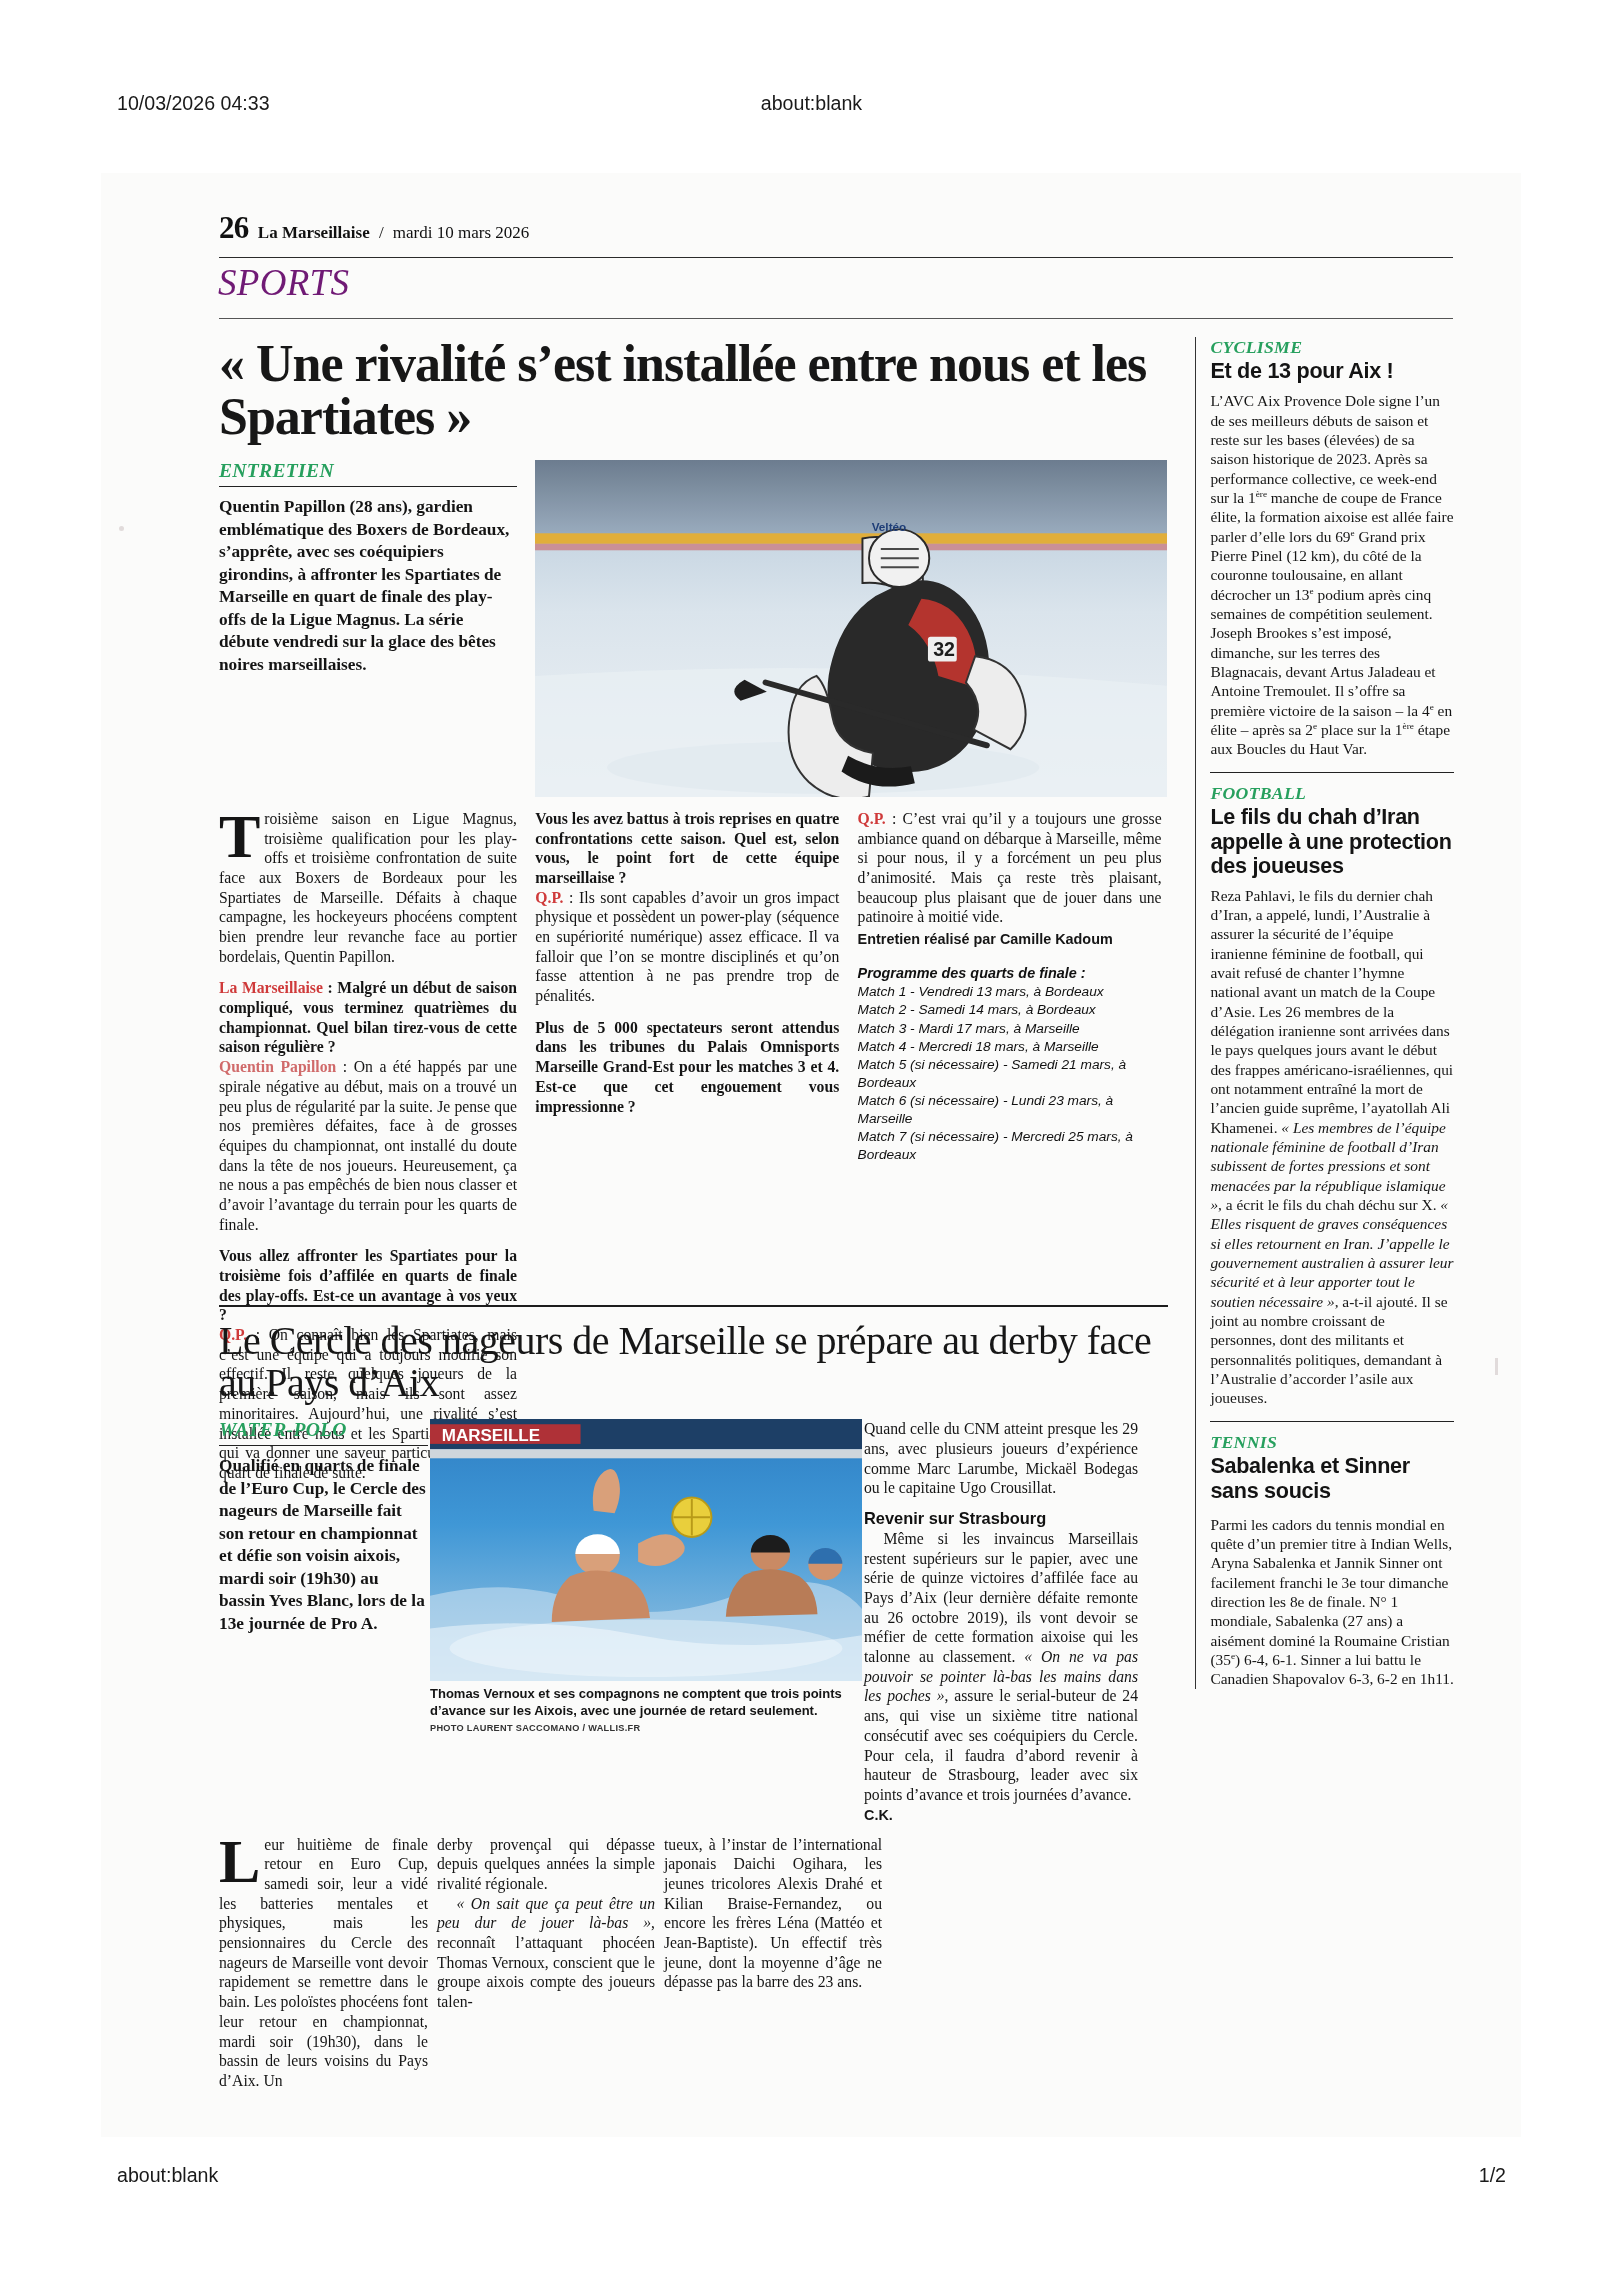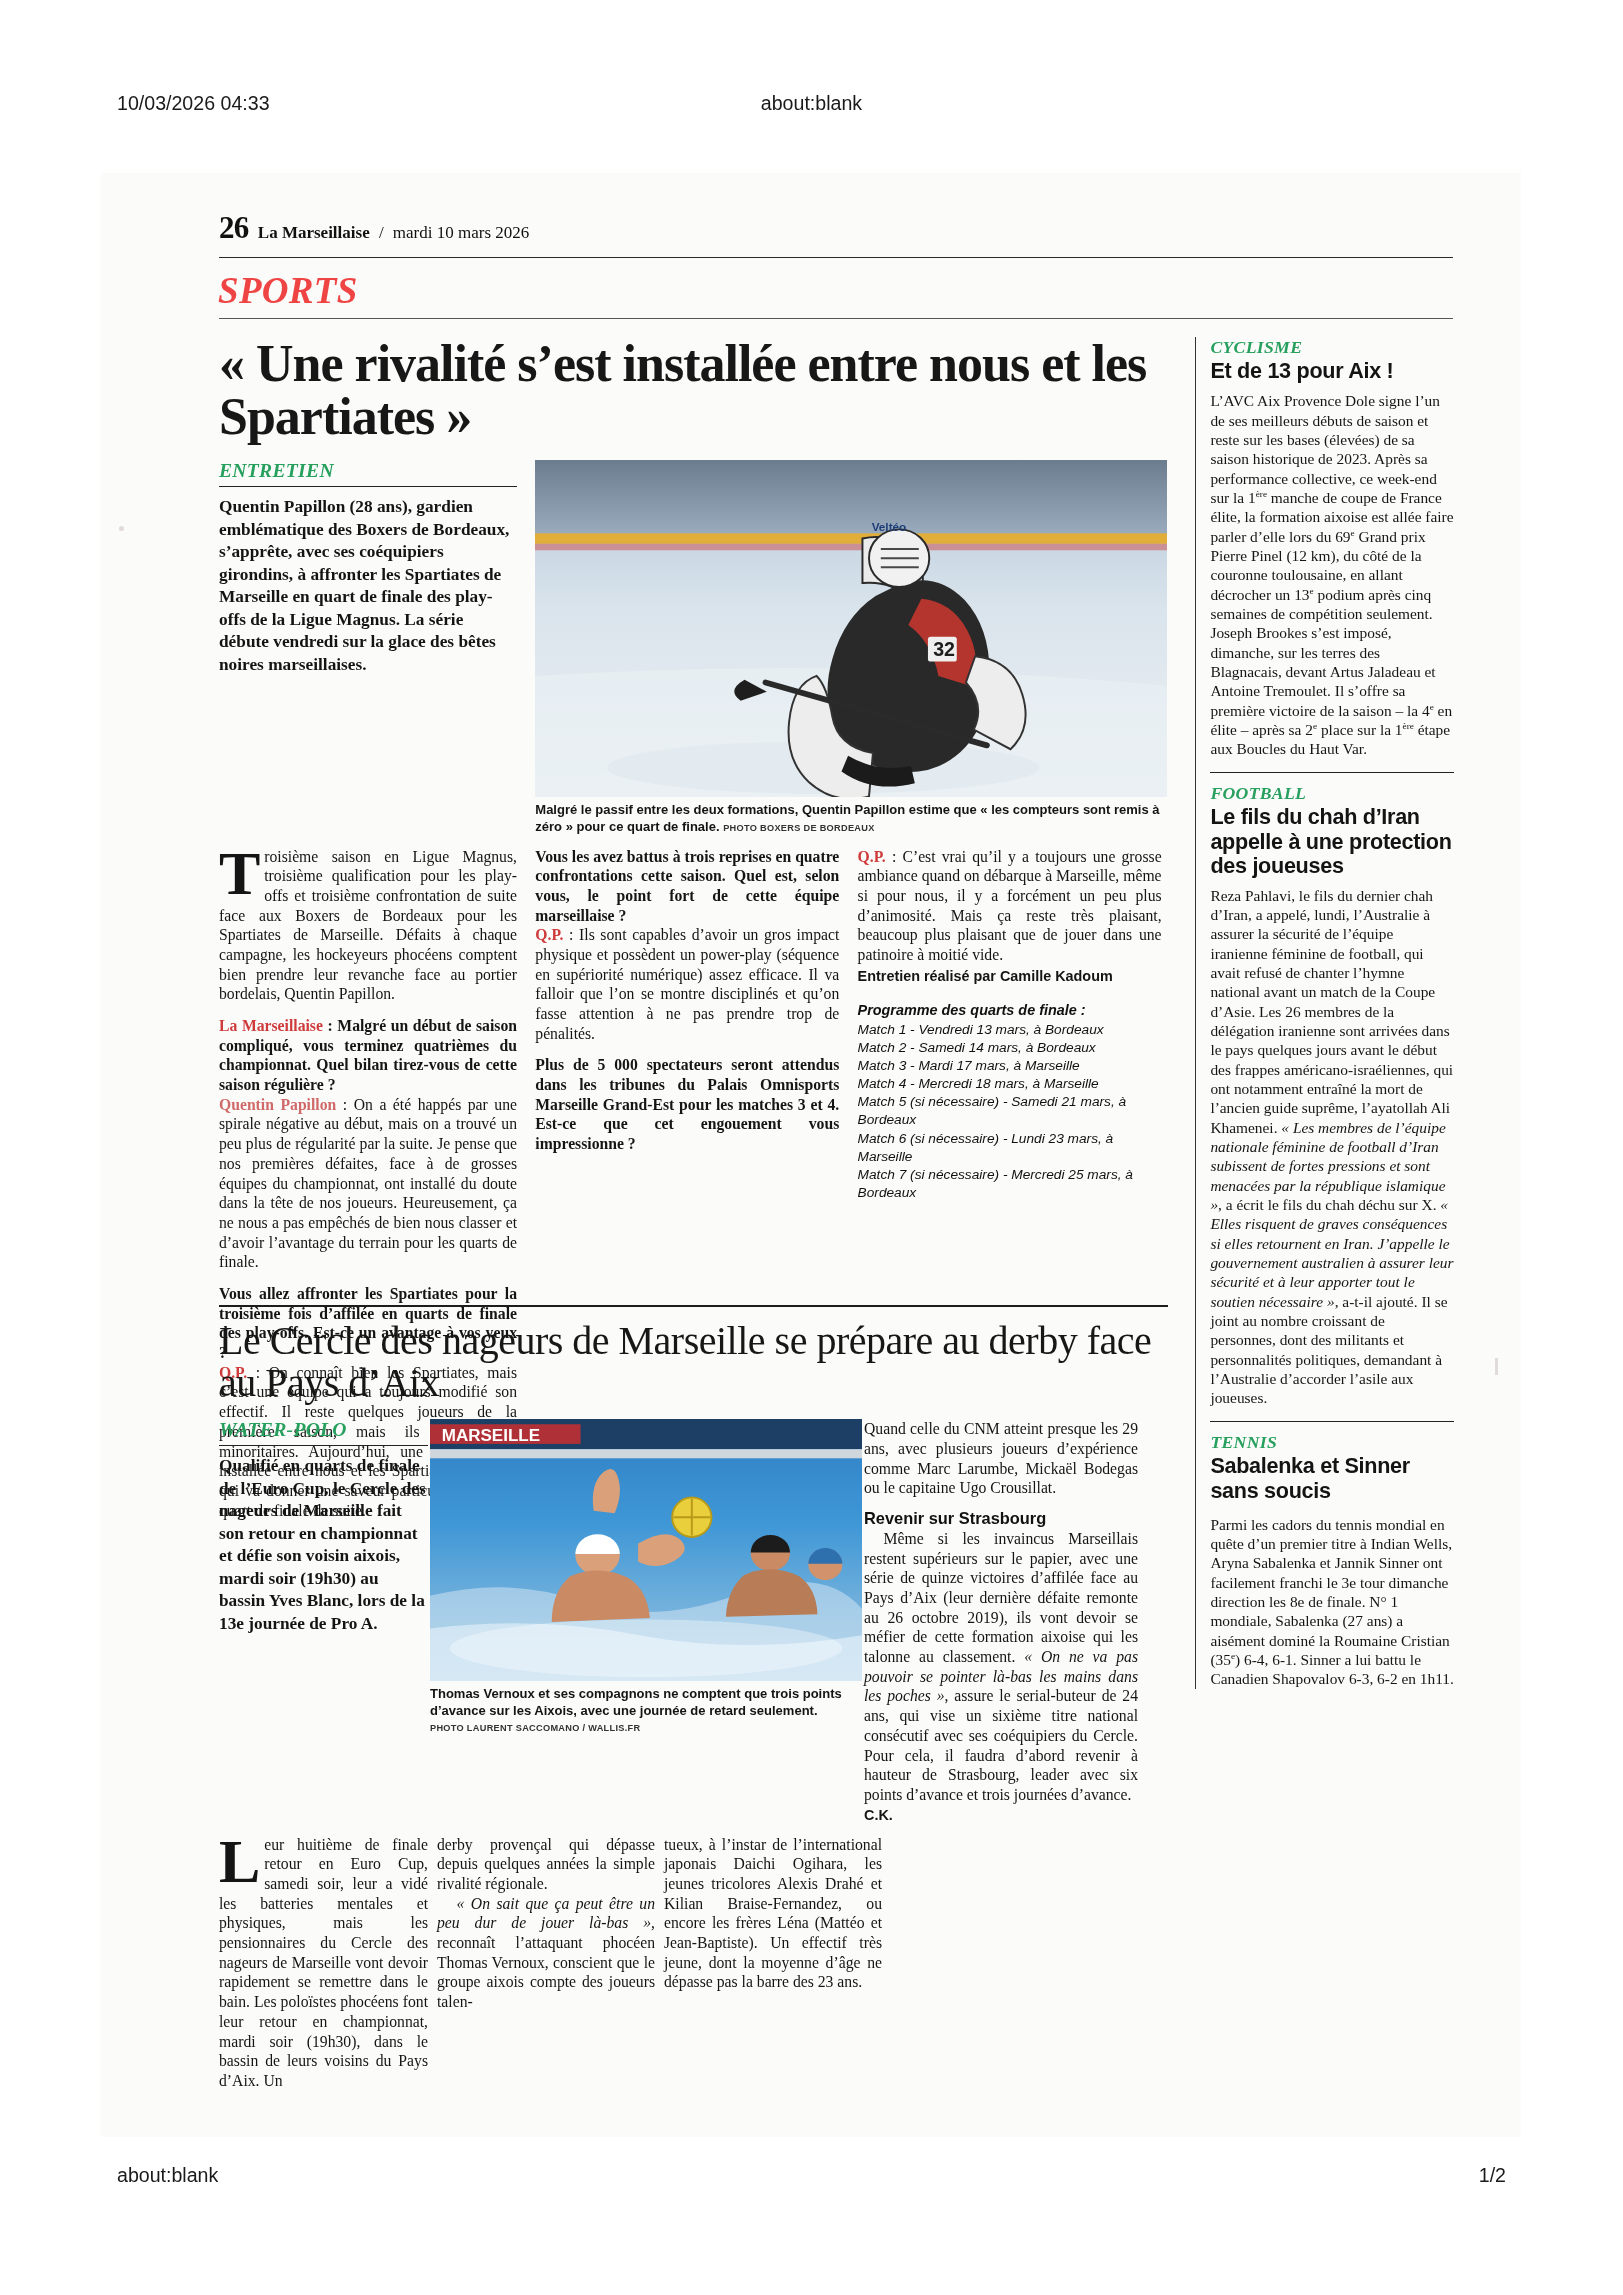--- a/index.html
+++ b/index.html
@@ -74,26 +74,26 @@
     font-size: 17px;
   }
   .masthead-rule {
     position: absolute;
     left: 118px; top: 84px;
     width: 1234px;
     border-top: 1.3px solid #2a2a2a;
   }
   .section-word {
     position: absolute;
-    left: 117px; top: 96px;
-    font-family: "Liberation Serif", serif;
-    font-weight: 700;
+    left: 117px; top: 88px;
+    font-family: "Liberation Serif", serif;
+    font-weight: 400;
     font-style: italic;
     font-size: 37px;
-    color: #ef4444;
+    color: #701a75;
     letter-spacing: 0.3px;
   }
   .masthead-rule2 {
     position: absolute;
     left: 118px; top: 145px;
     width: 1234px;
     border-top: 0.7px solid #555;
   }
 
   
@@ -367,24 +367,20 @@
 
               <ellipse cx="556" cy="150" rx="46" ry="44" fill="#f6f6f6" stroke="#2b2b2b" stroke-width="3"></ellipse>
               <path d="M528 150 h58 M528 164 h58 M528 136 h58" stroke="#4a4a4a" stroke-width="3"></path>
               <text x="514" y="108" font-family="Liberation Sans, sans-serif" font-size="18" font-weight="700" fill="#1f3f7a">Veltéo</text>
 
               <path d="M478 452 q44 26 96 16 l6 26 q-64 16 -112 -18 z" fill="#1c1c1c"></path>
             </g>
             <rect x="0" y="0" width="965" height="515" fill="#000" opacity="0.02"></rect>
           </svg>
         </div>
-        <div class="photo-caption">
-          <span>Malgré le passif entre les deux formations, Quentin Papillon estime que « les compteurs sont remis à zéro » pour ce quart de finale.</span>
-          <span class="photo-credit">PHOTO BOXERS DE BORDEAUX</span>
-        </div>
       </div>
     </div>
 
     <div class="hk-cols">
 
       <div class="hk-c c1">
         <div class="bodytext">
           <p class="dropcap-para">Troisième saison en Ligue Magnus, troisième qualification pour les play-offs et troisième confrontation de suite face aux Boxers de Bordeaux pour les Spartiates de Marseille. Défaits à chaque campagne, les hockeyeurs phocéens comptent bien prendre leur revanche face au portier bordelais, Quentin Papillon.</p>
           <p><span class="src-red">La Marseillaise</span><span class="q-bold"> : Malgré un début de saison compliqué, vous terminez quatrièmes du championnat. Quel bilan tirez-vous de cette saison régulière ?</span></p>
           <p style="margin-top:0"><span class="src-red-light">Quentin Papillon</span><span> : On a été happés par une spirale négative au début, mais on a trouvé un peu plus de régularité par la suite. Je pense que nos premières défaites, face à de grosses équipes du championnat, ont installé du doute dans la tête de nos joueurs. Heureusement, ça ne nous a pas empêchés de bien nous classer et d’avoir l’avantage du terrain pour les quarts de finale.</span></p>

